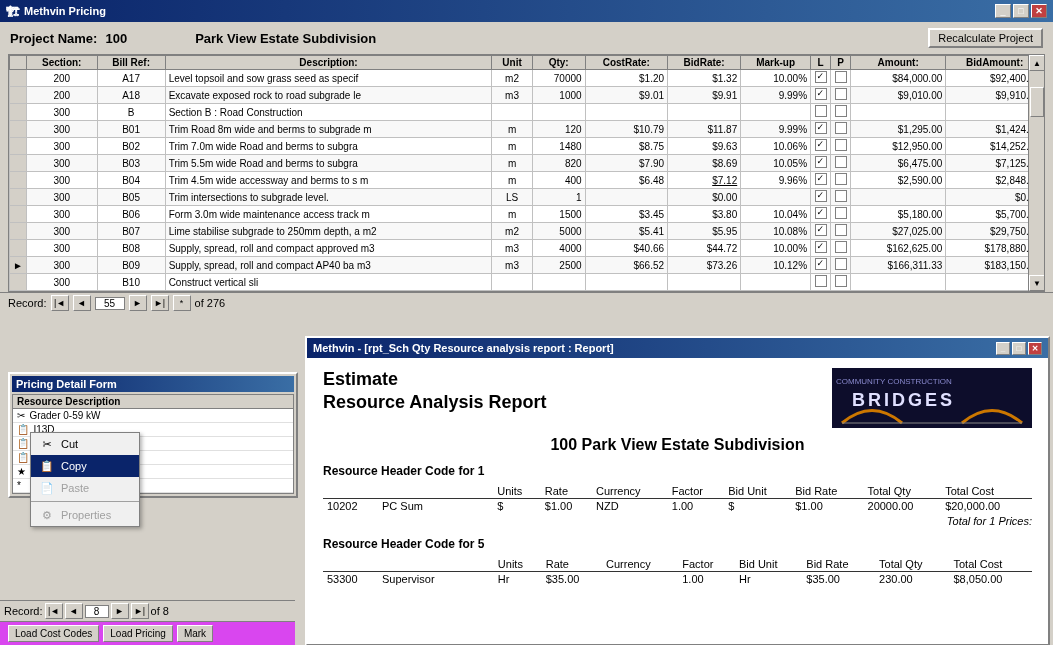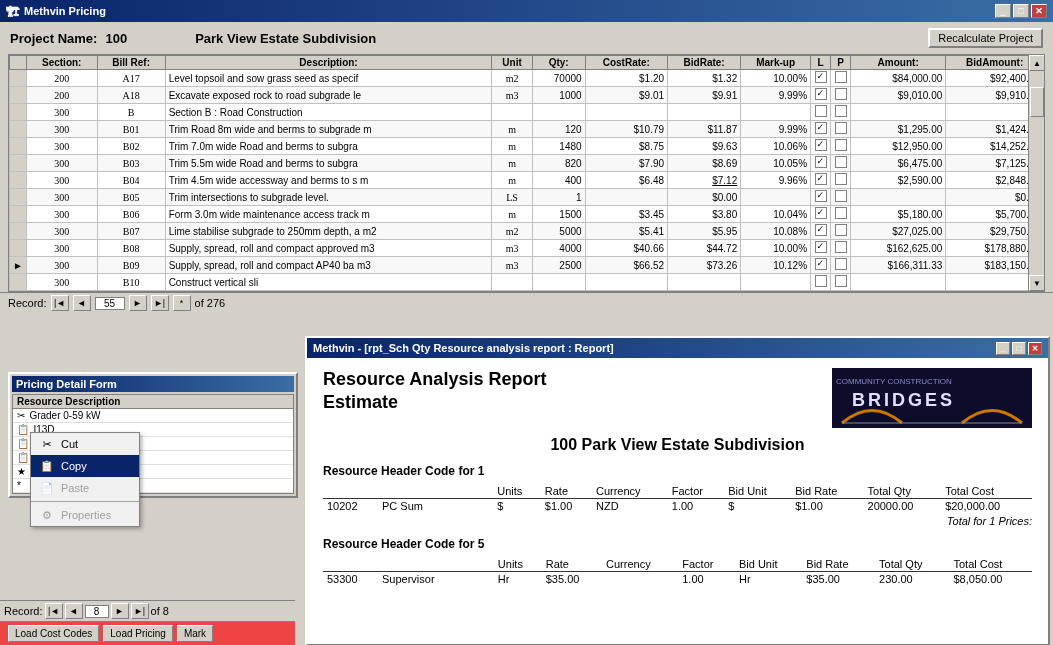--- a/index.html
+++ b/index.html
@@ -60,21 +60,21 @@
       font-weight: bold;
       white-space: nowrap;
     }
     table.main-grid td {
       border: 1px solid #c0c0c0;
       padding: 1px 3px;
       white-space: nowrap;
       overflow: hidden;
     }
     table.main-grid td.num { text-align: right; }
-    table.main-grid td.center { text-align: center; font-family: Liberation Serif, serif; }
+    table.main-grid td.center { text-align: center; }
     .row-indicator { width: 14px; background: #d4d0c8; }
 
     .checkbox-cell { text-align: center; }
     .cb { width: 12px; height: 12px; border: 1px solid #808080; background: white; display: inline-block; position: relative; }
     .cb.checked::after { content: '✓'; font-size: 9px; position: absolute; top: -1px; left: 1px; }
 
     
     .record-nav {
       background: #d4d0c8;
       padding: 2px 8px;
@@ -568,21 +568,21 @@
       <span class="ctx-icon">📄</span>
       <span>Paste</span>
     </div>
     <div class="ctx-separator"></div>
     <div class="ctx-item disabled">
       <span class="ctx-icon">⚙</span>
       <span>Properties</span>
     </div>
   </div>
 
-  <div style="position:absolute; bottom:0; left:0; width:295px; background:#ef4444; padding:3px 8px; display:flex; gap:4px; border-top:1px solid #808080;">
+  <div style="position:absolute; bottom:0; left:0; width:295px; background:#d946ef; padding:3px 8px; display:flex; gap:4px; border-top:1px solid #808080;">
     <button class="bottom-btn">Load Cost Codes</button>
     <button class="bottom-btn">Load Pricing</button>
     <button class="bottom-btn">Mark</button>
   </div>
 
   <div style="position:absolute; bottom:24px; left:0; width:295px; background:#d4d0c8; padding:2px 4px; display:flex; align-items:center; gap:2px; font-size:11px; border-top:1px solid #808080;">
     <span>Record:</span>
     <div class="nav-btn">|◄</div>
     <div class="nav-btn">◄</div>
     <input type="text" value="8" style="width: 24px; font-size: 10px; text-align: center; border: 1px solid rgb(128, 128, 128);">
@@ -596,22 +596,22 @@
       <span>Methvin - [rpt_Sch Qty Resource analysis report : Report]</span>
       <div style="display:flex;gap:2px;">
         <div class="win-btn" style="width:14px;height:13px;font-size:8px;">_</div>
         <div class="win-btn" style="width:14px;height:13px;font-size:8px;">□</div>
         <div class="win-btn" style="width:14px;height:13px;font-size:8px;background:#c04040;color:white;">✕</div>
       </div>
     </div>
     <div class="report-body">
       <div class="report-header-section">
         <div>
+          <div class="report-title-text">Estimate</div>
           <div class="report-title-text">Resource Analysis Report</div>
-          <div class="report-title-text">Estimate</div>
         </div>
 
         <svg class="bridge-svg" viewBox="0 0 200 60">
           <rect width="200" height="60" fill="#0d0d2b"></rect>
 
           <text x="4" y="16" fill="#8888cc" font-size="8" font-family="Arial">COMMUNITY CONSTRUCTION</text>
           <text x="20" y="38" fill="#e0e0ff" font-size="18" font-family="Arial" font-weight="bold" letter-spacing="3">BRIDGES</text>
 
           <path d="M10 55 Q40 30 70 55" stroke="#cc7700" stroke-width="3" fill="none"></path>
           <path d="M130 55 Q160 30 190 55" stroke="#cc7700" stroke-width="3" fill="none"></path>

